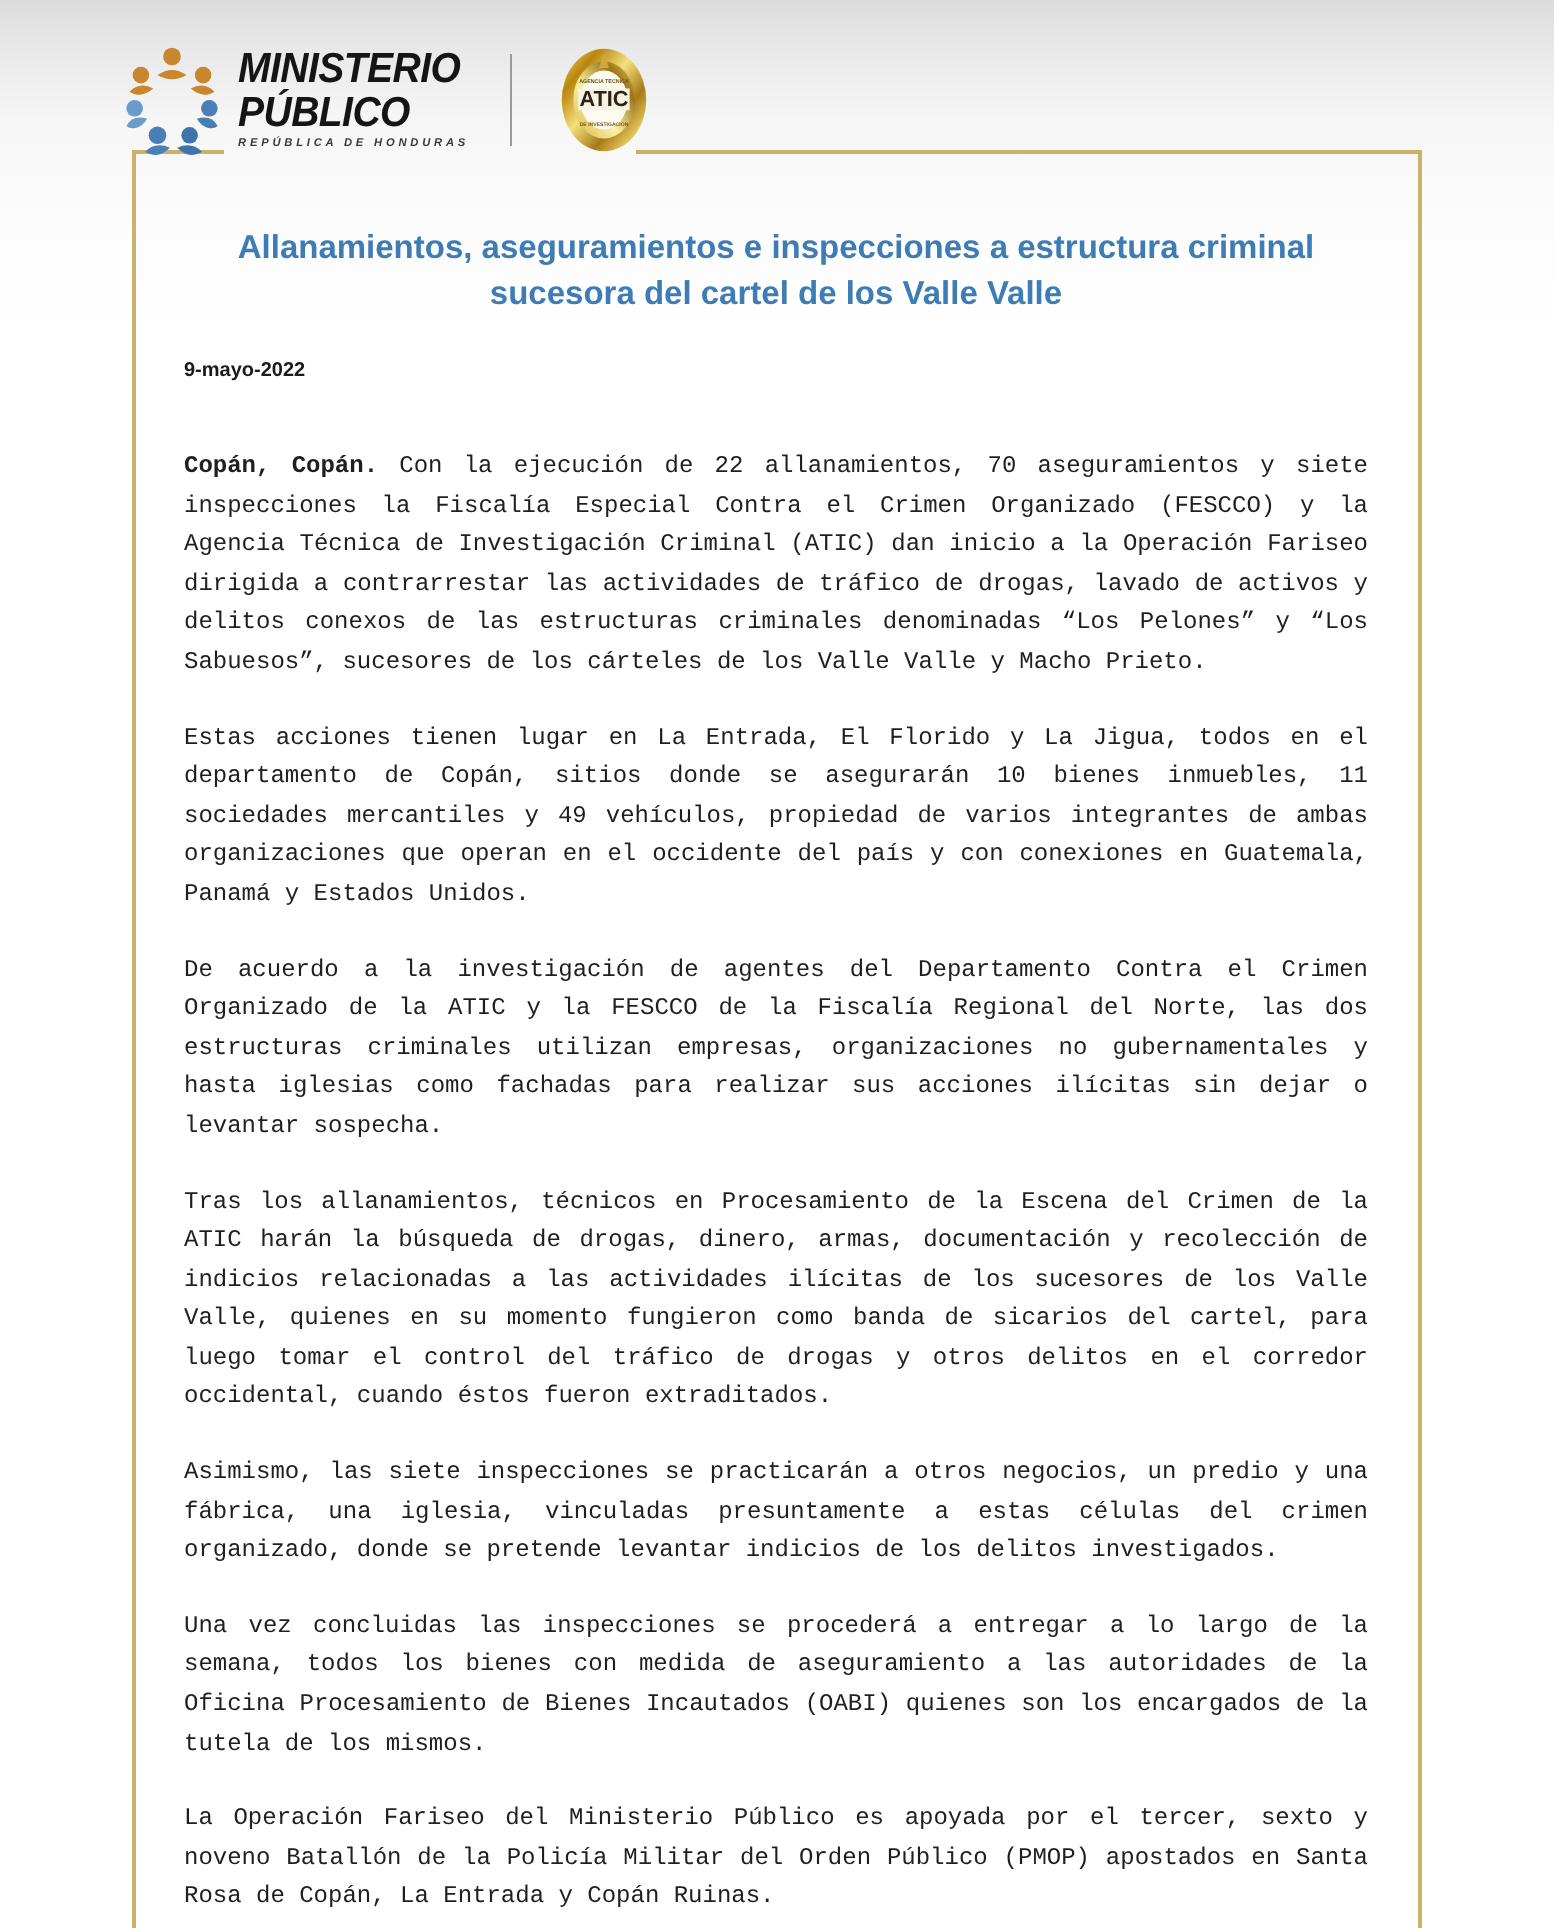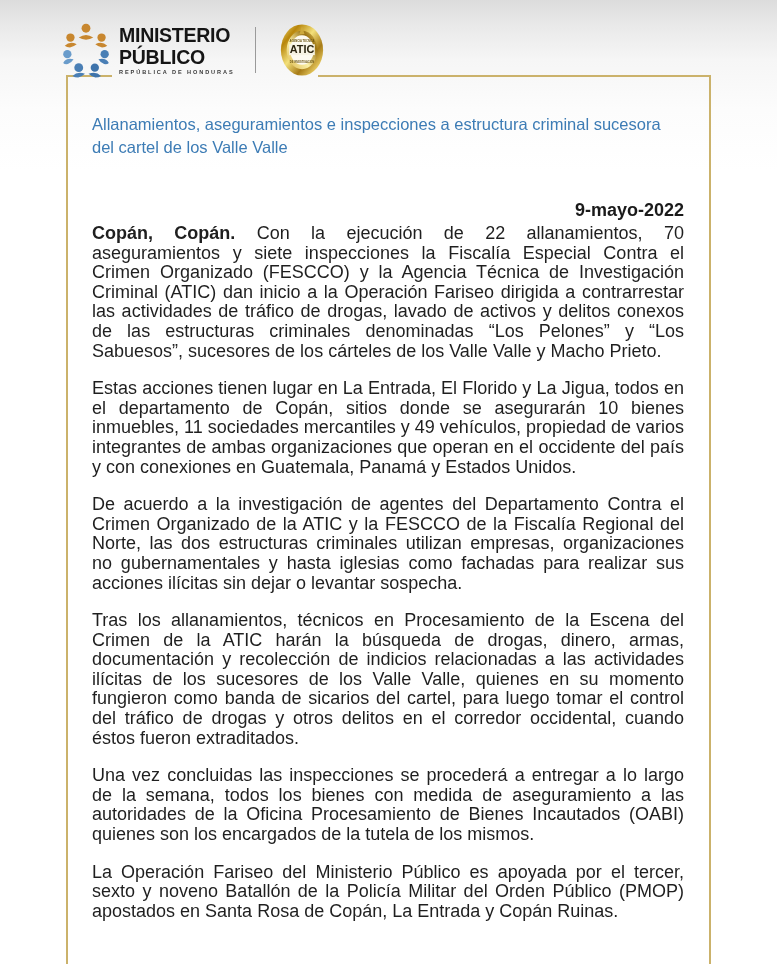--- a/index.html
+++ b/index.html
@@ -62,20 +62,21 @@
     left: 60px;
     top: 18px;
     height: 64px;
     display: flex;
     align-items: center;
   }
   .mp-logo {
     display: flex;
     align-items: center;
     background: transparent;
+    font-style: italic;
   }
   .mp-mark {
     width: 52px;
     height: 56px;
     flex: 0 0 52px;
   }
   .mp-words {
     margin-left: 7px;
     line-height: 1;
   }
@@ -111,52 +112,50 @@
     width: 64px;
     height: 64px;
   }
 
   
   .title {
     position: absolute;
     left: 92px;
     top: 113px;
     width: 592px;
-    text-align: left;
-    font-family: "Liberation Sans", sans-serif;
-    font-weight: normal;
+    text-align: center;
+    font-family: "Liberation Sans", sans-serif;
+    font-weight: bold;
     font-size: 16.5px;
     line-height: 23px;
     color: #3d7cb5;
   }
 
   
   .date {
     position: absolute;
     left: 92px;
     top: 180px;
     width: 592px;
-    text-align: right;
-    font-family: "Liberation Sans", sans-serif;
-    font-weight: bold;
-    font-size: 18px;
+    font-family: "Liberation Sans", sans-serif;
+    font-weight: bold;
+    font-size: 10px;
     color: #1a1a1a;
-    margin-top: 20px;
   }
 
   
   .body-copy {
     position: absolute;
     left: 92px;
     top: 224px;
     width: 592px;
   }
   .para {
-    font-family: Liberation Sans, sans-serif;
-    font-size: 18px;
+    font-family: Liberation Mono, monospace;
+    font-size: 12px;
     line-height: 19.6px;
     color: #1f1f1f;
     text-align: justify;
     margin: 0 0 18px 0;
   }
   .para:last-child { margin-bottom: 0; }
   .para b { font-weight: bold; }
 </style>
 </head>
 <body>
@@ -235,17 +234,18 @@
 
   <div class="title">Allanamientos, aseguramientos e inspecciones a estructura criminal sucesora del cartel de los Valle Valle</div>
 
   <div class="date">9-mayo-2022</div>
 
   <div class="body-copy">
     <p class="para"><b>Copán, Copán.</b><span> Con la ejecución de 22 allanamientos, 70 aseguramientos y siete inspecciones la Fiscalía Especial Contra el Crimen Organizado (FESCCO) y la Agencia Técnica de Investigación Criminal (ATIC) dan inicio a la Operación Fariseo dirigida a contrarrestar las actividades de tráfico de drogas, lavado de activos y delitos conexos de las estructuras criminales denominadas “Los Pelones” y “Los Sabuesos”, sucesores de los cárteles de los Valle Valle y Macho Prieto.</span></p>
     <p class="para">Estas acciones tienen lugar en La Entrada, El Florido y La Jigua, todos en el departamento de Copán, sitios donde se asegurarán 10 bienes inmuebles, 11 sociedades mercantiles y 49 vehículos, propiedad de varios integrantes de ambas organizaciones que operan en el occidente del país y con conexiones en Guatemala, Panamá y Estados Unidos.</p>
     <p class="para">De acuerdo a la investigación de agentes del Departamento Contra el Crimen Organizado de la ATIC y la FESCCO de la Fiscalía Regional del Norte, las dos estructuras criminales utilizan empresas, organizaciones no gubernamentales y hasta iglesias como fachadas para realizar sus acciones ilícitas sin dejar o levantar sospecha.</p>
     <p class="para">Tras los allanamientos, técnicos en Procesamiento de la Escena del Crimen de la ATIC harán la búsqueda de drogas, dinero, armas, documentación y recolección de indicios relacionadas a las actividades ilícitas de los sucesores de los Valle Valle, quienes en su momento fungieron como banda de sicarios del cartel, para luego tomar el control del tráfico de drogas y otros delitos en el corredor occidental, cuando éstos fueron extraditados.</p>
+    <p class="para">Asimismo, las siete inspecciones se practicarán a otros negocios, un predio y una fábrica, una iglesia, vinculadas presuntamente a estas células del crimen organizado, donde se pretende levantar indicios de los delitos investigados.</p>
     <p class="para">Una vez concluidas las inspecciones se procederá a entregar a lo largo de la semana, todos los bienes con medida de aseguramiento a las autoridades de la Oficina Procesamiento de Bienes Incautados (OABI) quienes son los encargados de la tutela de los mismos.</p>
     <p class="para">La Operación Fariseo del Ministerio Público es apoyada por el tercer, sexto y noveno Batallón de la Policía Militar del Orden Público (PMOP) apostados en Santa Rosa de Copán, La Entrada y Copán Ruinas.</p>
   </div>
 
 </div>
 
 </body></html>

